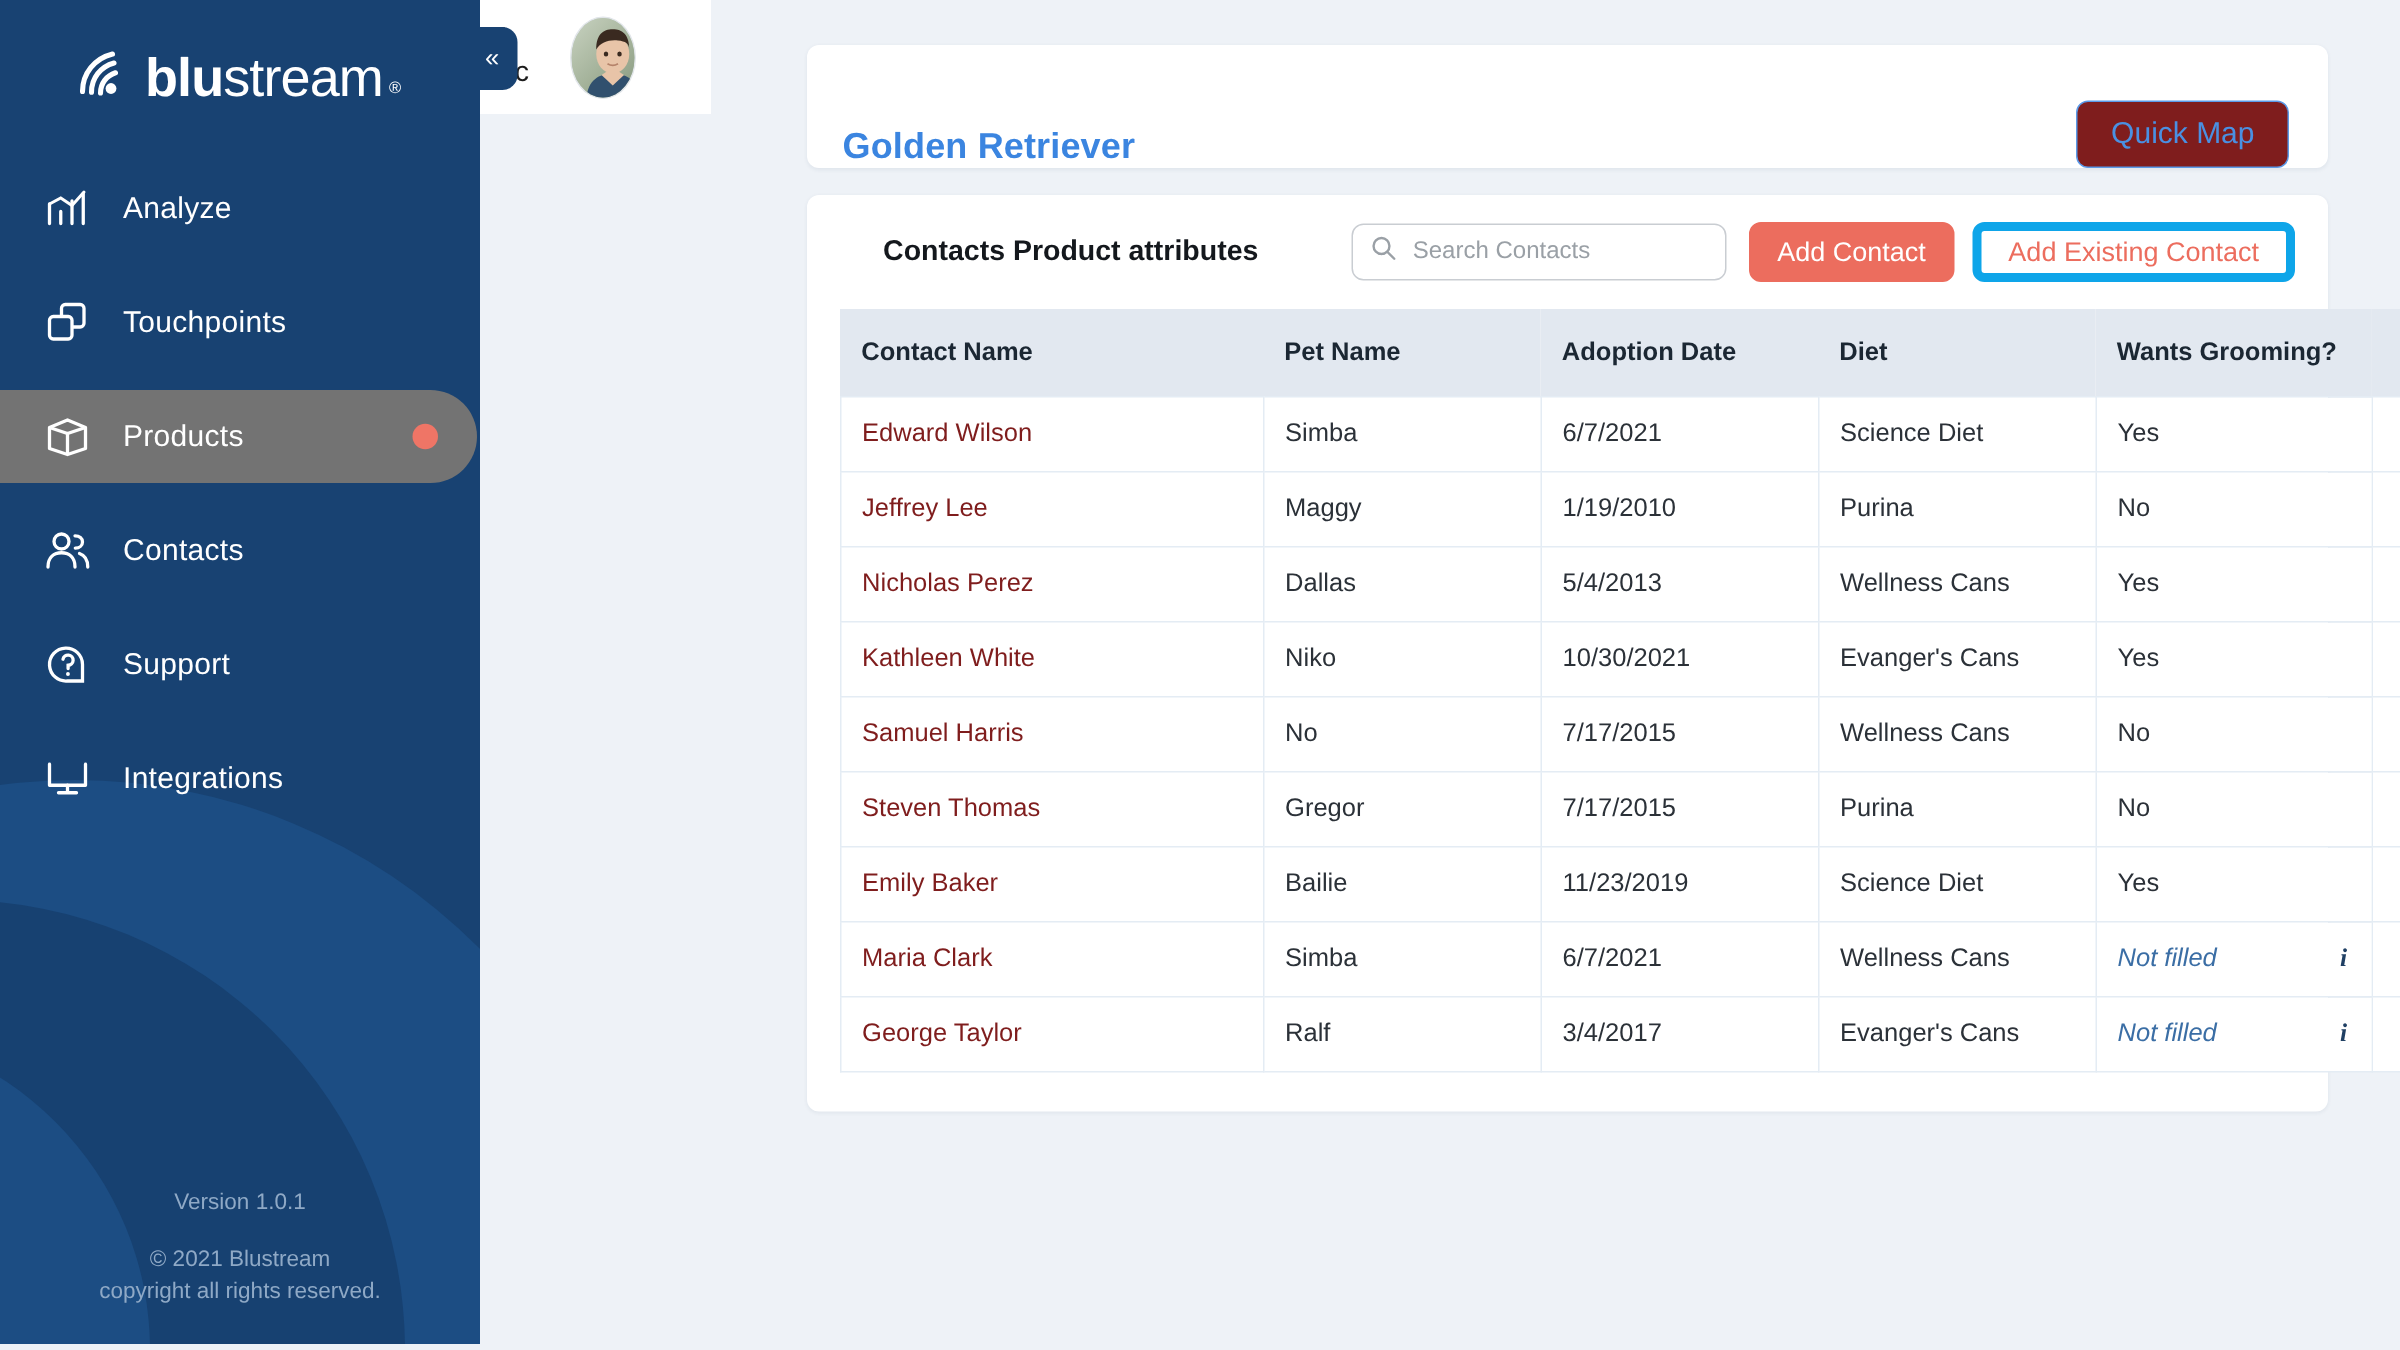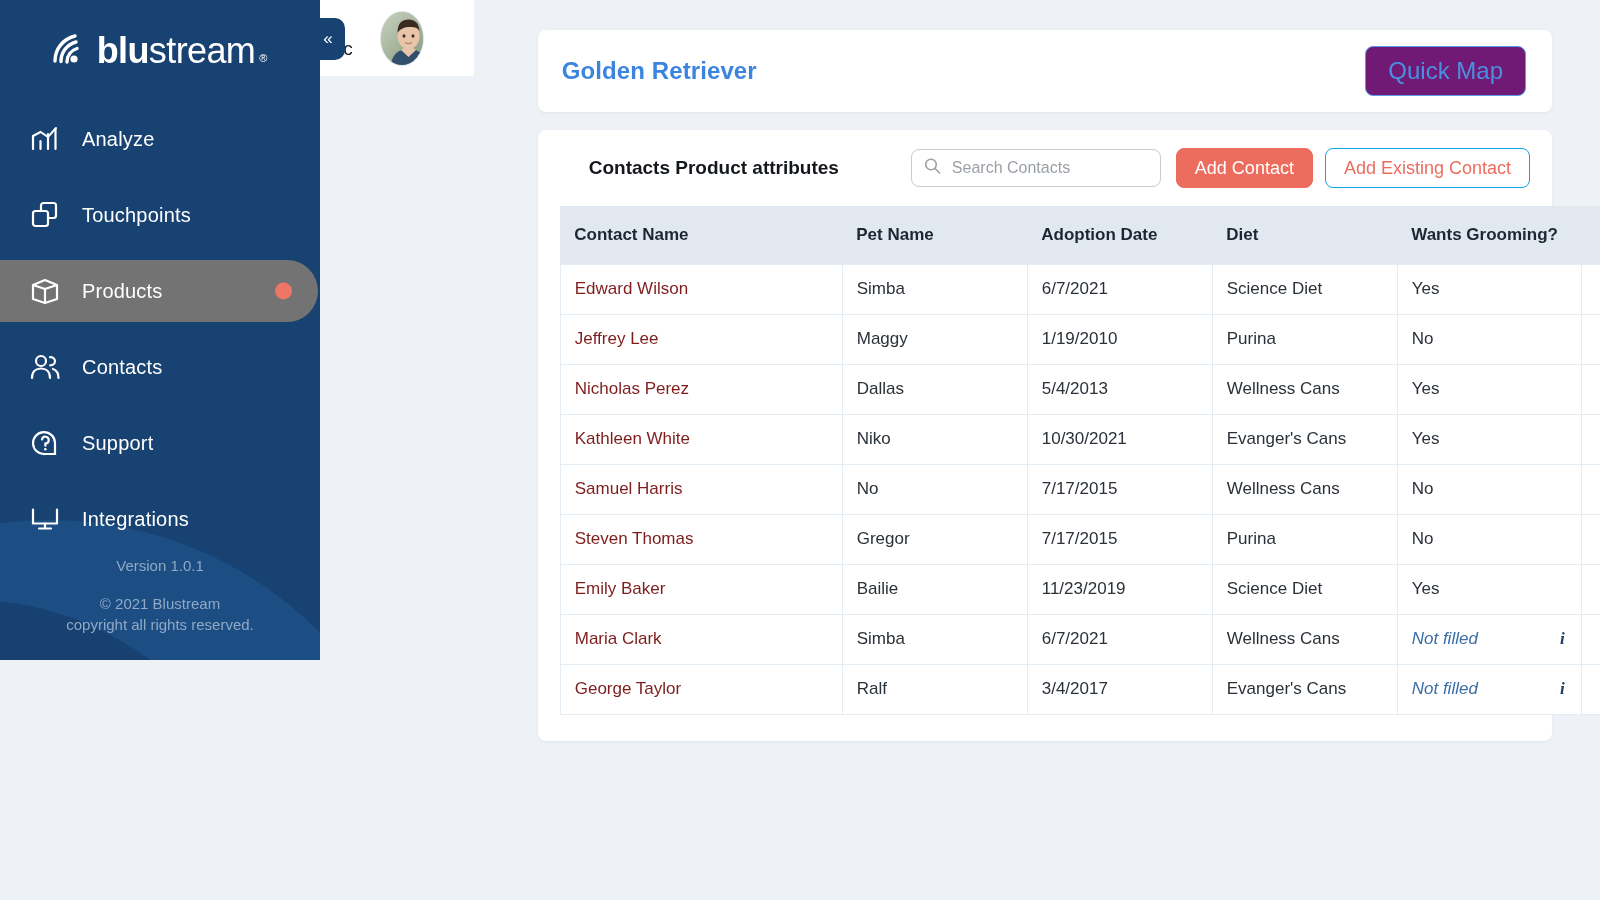--- a/index.html
+++ b/index.html
@@ -7,21 +7,21 @@
     width: 1600px; height: 900px;
     font-family: "Liberation Sans", sans-serif;
     background: #eef2f7;
     overflow: hidden;
   }
   #app { position: relative; width: 1600px; height: 900px; display: flex; }
 
   
   .sidebar {
     position: relative;
-    width: 320px; height: 660px;
+    width: 320px; height: 896px;
     background: #184272;
     flex: 0 0 320px;
     overflow: hidden;
     z-index: 5;
   }
   .sb-arcs { position: absolute; inset: 0; overflow: hidden; pointer-events: none; }
   .arc {
     position: absolute;
     border-radius: 50%;
   }
@@ -123,32 +123,32 @@
     overflow: hidden;
   }
 
   .card {
     background: #ffffff;
     border-radius: 8px;
     box-shadow: 0 1px 3px rgba(26,50,80,0.07);
   }
   .card-title-row {
     height: 82px;
-    display: flex; align-items: center; justify-content: space-between;
+    display: flex; align-items: flex-end; justify-content: space-between;
     padding: 0 26px 0 24px;
     margin-bottom: 18px;
   }
   .prod-title {
     font-size: 24px; font-weight: 600; color: #3b85e0; letter-spacing: 0.1px;
   }
   .quick-map {
     border: 1px solid #5b9ae8;
     color: #4a90e2;
-    background: #701a75;
-    font-size: 24px;
+    background: #7f1d1d;
+    font-size: 20px;
     border-radius: 8px;
     padding: 10px 22px;
     cursor: pointer;
     font-family: inherit;
   }
 
   .card-table { padding: 0 22px 26px 22px; }
   .toolbar {
     display: flex; align-items: center;
     height: 76px;
@@ -187,21 +187,21 @@
     font-size: 18px;
     border-radius: 8px;
     height: 40px;
     padding: 0 18px;
     cursor: pointer;
     font-family: inherit;
     margin-right: 12px;
   }
   .btn-outline {
     background: #ffffff;
-    border: 1px solid #0ea5e9;
+    border: 6px solid #0ea5e9;
     color: #ec6d5e;
     font-size: 18px;
     border-radius: 8px;
     height: 40px;
     padding: 0 18px;
     cursor: pointer;
     font-family: inherit;
   }
 
   table.contacts {

